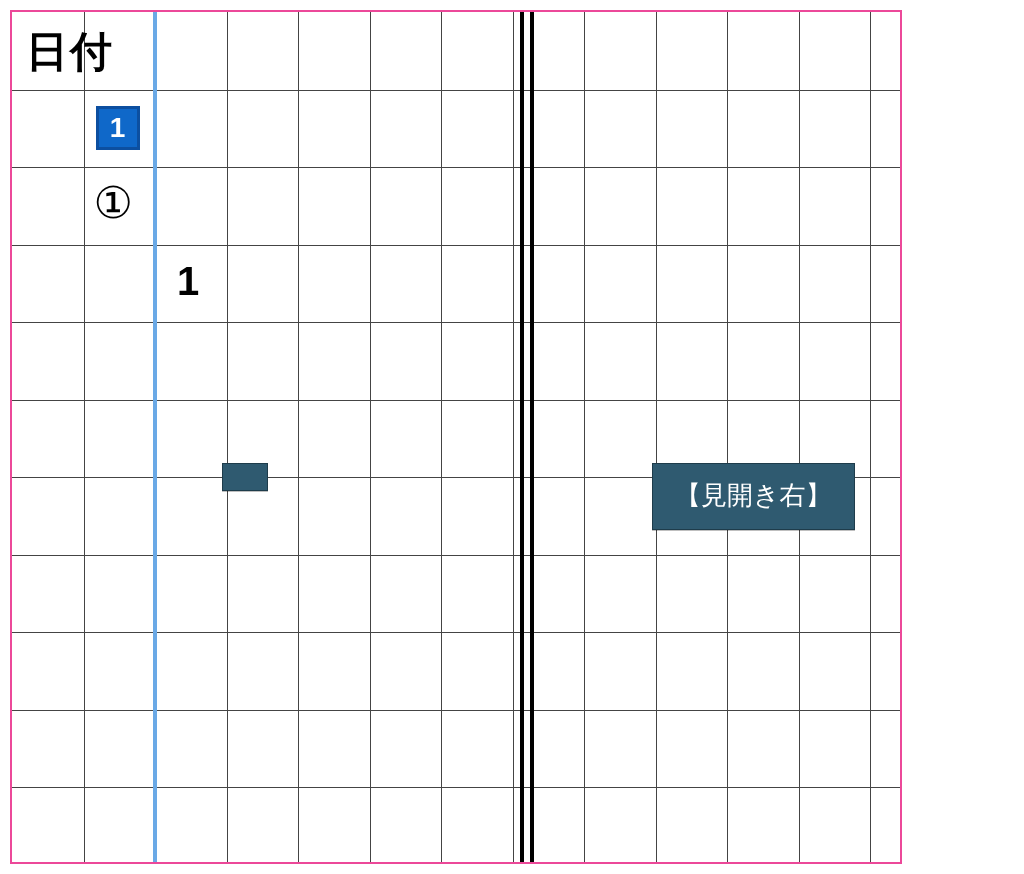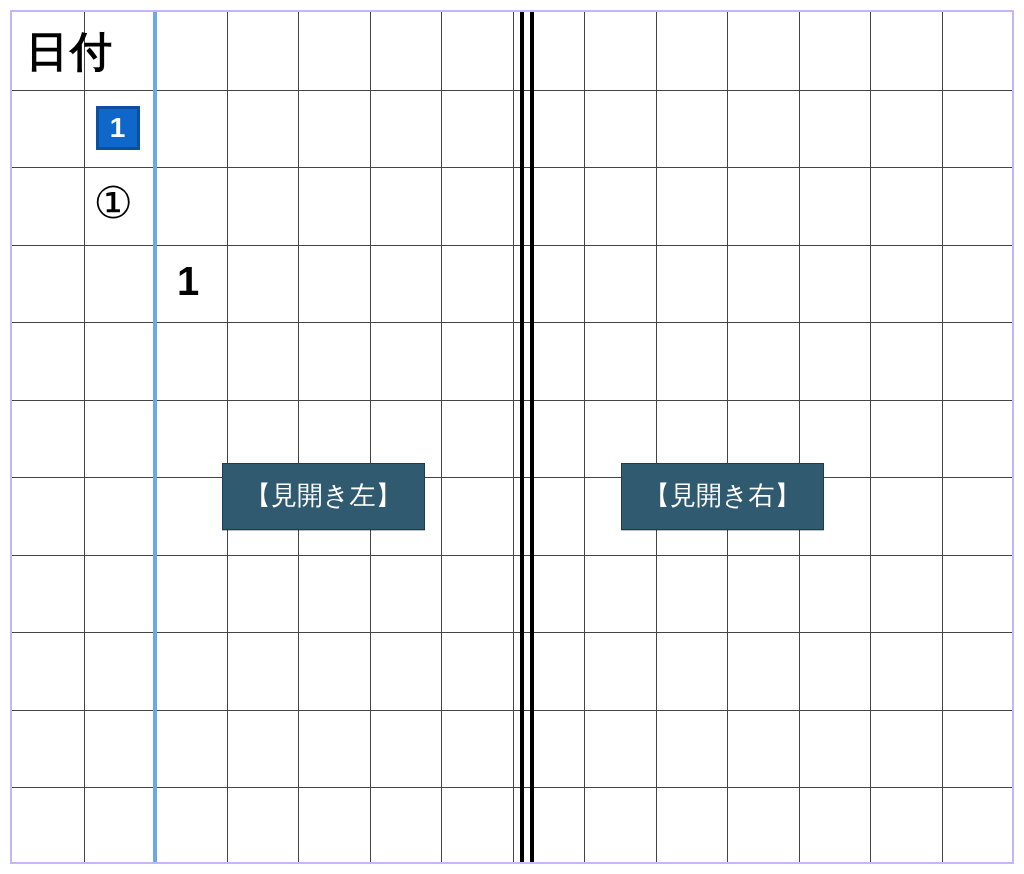--- a/index.html
+++ b/index.html
@@ -11,23 +11,23 @@
       width: 1024px;
       height: 874px;
       font-family: "Hiragino Sans", "Meiryo", sans-serif;
       position: relative;
       background: #fff;
     }
     .page {
       position: absolute;
       top: 10px;
       left: 10px;
-      width: 1004px;
+      width: 892px;
       height: 854px;
-      border: 2px solid #c4b5fd;
+      border: 2px solid #ec4899;
       overflow: hidden;
     }
     .grid {
       position: absolute;
       inset: 0;
     }
     .grid .hline,
     .grid .vline {
       position: absolute;
       background: #444;
@@ -157,19 +157,18 @@
 
   <div id="blue-box" class="blue-box" style="left: 83.5px; top: 93.5px;">
     <span>1</span>
   </div>
 
   <div id="circled" class="circled" style="left: 81.5px; top: 165px;">①</div>
 
   <div id="plain-one" class="plain-one" style="left: 165px; top: 246.5px;">1</div>
 
   <div id="caption-left" class="caption" style="left: 210px; top: 451px;">
-    <div>【見開き左】</div>
   </div>
 
-  <div id="caption-right" class="caption" style="left: 609px; top: 451px;">
+  <div id="caption-right" class="caption" style="left: 640px; top: 451px;">
     <div>【見開き右】</div>
   </div>
 </div>
 
 </body></html>

